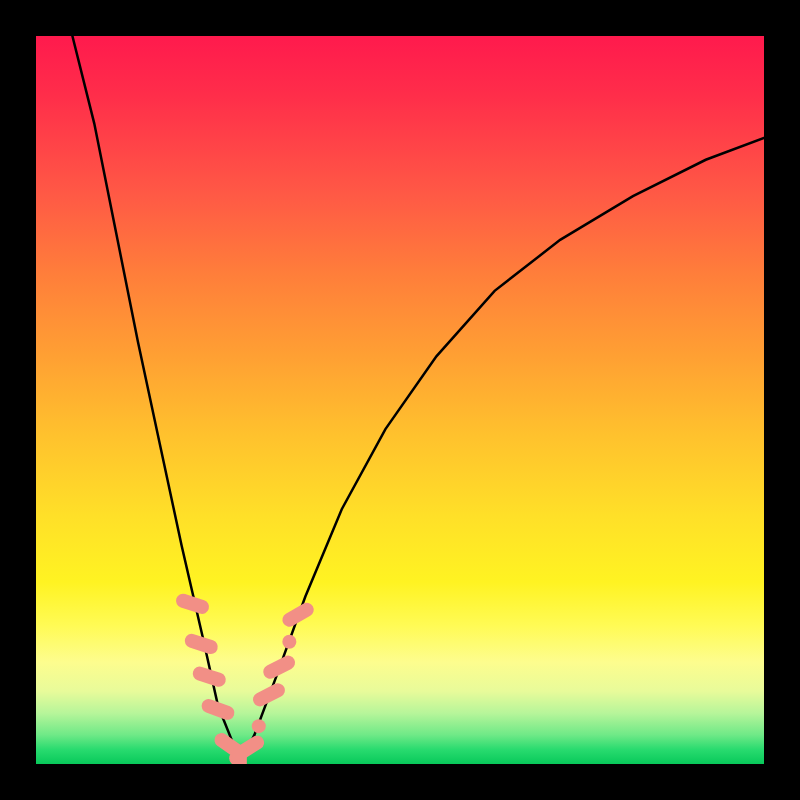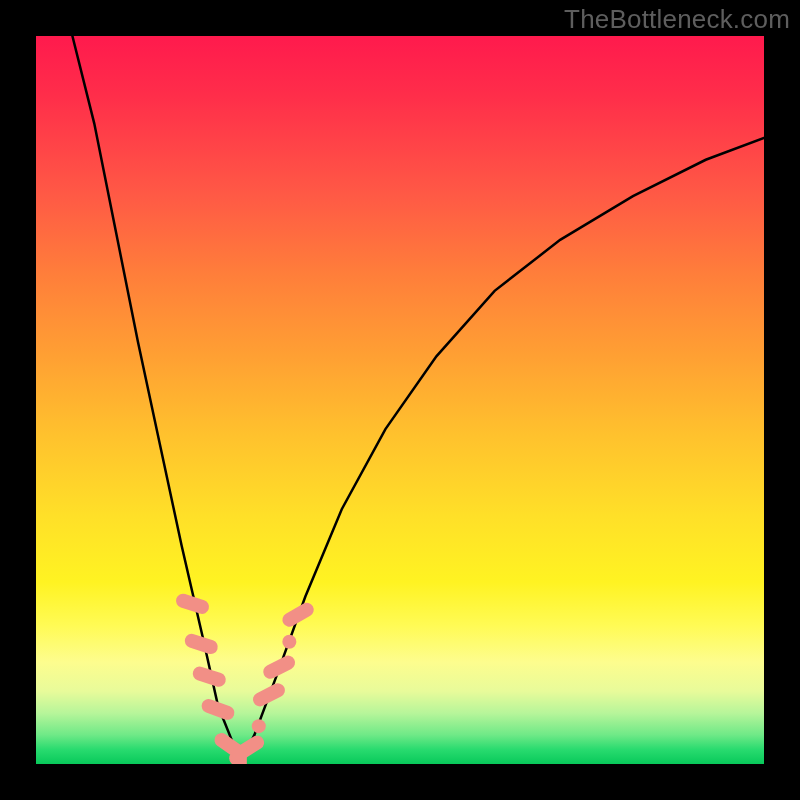--- a/index.html
+++ b/index.html
@@ -90,14 +90,13 @@
           <rect x="-7.00" y="-17.00" width="14" height="34" rx="7" ry="7" fill="#f28f86" transform="translate(212.58,711.98) rotate(58)"></rect>
           <circle cx="222.77" cy="690.14" r="7" fill="#f28f86"></circle>
           <rect x="-7.00" y="-17.00" width="14" height="34" rx="7" ry="7" fill="#f28f86" transform="translate(232.96,658.84) rotate(63)"></rect>
           <rect x="-7.00" y="-17.00" width="14" height="34" rx="7" ry="7" fill="#f28f86" transform="translate(243.15,631.18) rotate(63)"></rect>
           <circle cx="253.34" cy="605.70" r="7" fill="#f28f86"></circle>
           <rect x="-7.00" y="-17.00" width="14" height="34" rx="7" ry="7" fill="#f28f86" transform="translate(262.08,578.76) rotate(60)"></rect>
           <rect x="-7.00" y="-17.00" width="14" height="34" rx="7" ry="7" fill="#f28f86" transform="translate(203.84,725.82) rotate(0)"></rect>
         </g>
     </svg>
   </div>
-  <div class="watermark">TheBottleneck.com</div>
 </div>
 
 </body></html>

